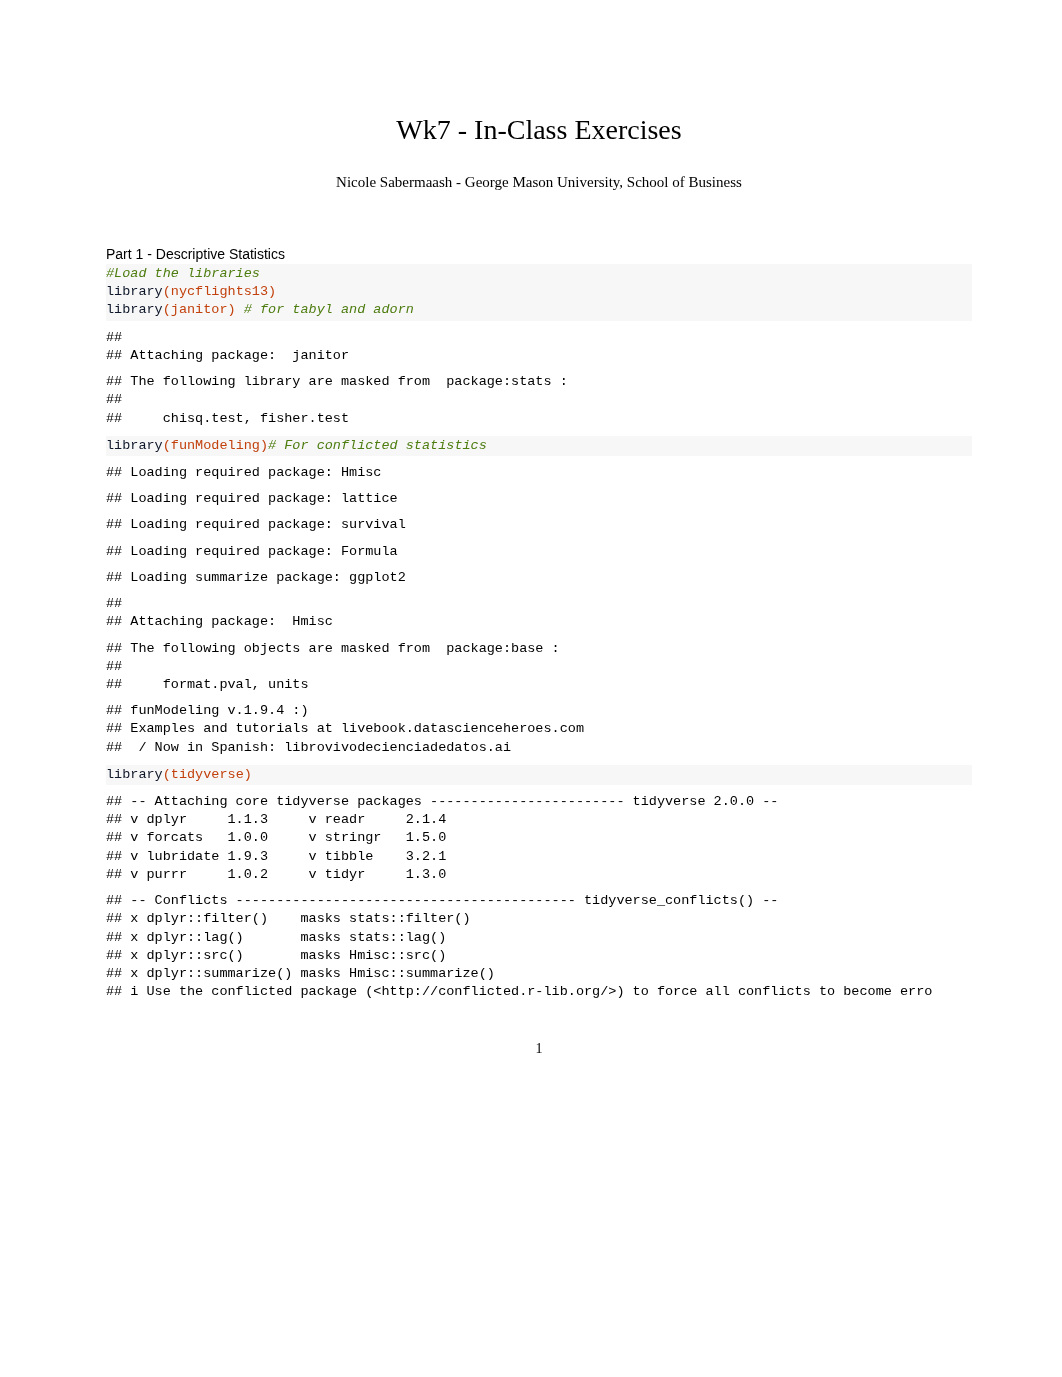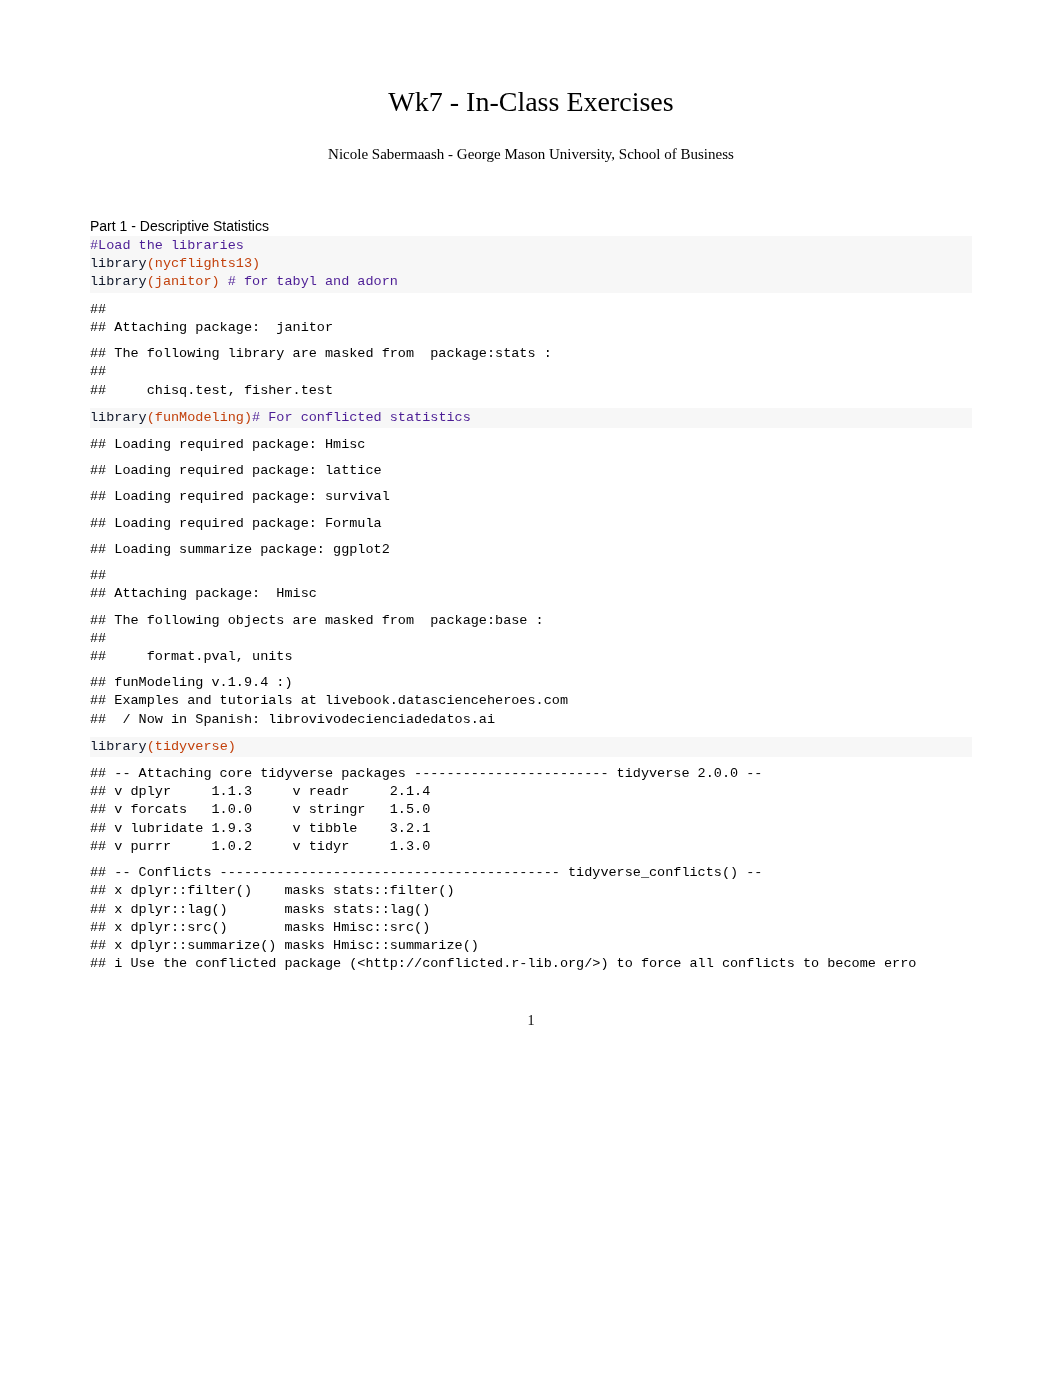--- a/index.html
+++ b/index.html
@@ -3,22 +3,23 @@
   <meta charset="utf-8">
   <style>
     body {
       font-family: "Times New Roman", Times, serif;
       background: white;
       margin: 0;
       padding: 0;
       width: 1062px;
     }
     .page {
-      padding: 86px 90px 40px 90px;
+      padding: 114px 90px 40px 90px;
       box-sizing: border-box;
+      margin-left: 16px;
     }
     h1 {
       font-family: "Times New Roman", Times, serif;
       font-size: 28px;
       font-weight: normal;
       text-align: center;
       margin: 0 0 28px 0;
     }
     .subtitle {
       font-family: "Times New Roman", Times, serif;
@@ -40,21 +41,22 @@
       margin: 0;
       font-family: "Courier New", Courier, monospace;
       font-size: 13.5px;
       line-height: 1.35;
       white-space: pre;
     }
     .pre-out {
       margin: 8px 0 8px 0;
     }
     .comment-italic {
-      color: #4c1d95;
+      color: #4d7c0f;
+      font-style: italic;
     }
     .kw {
       color: #0f172a;
     }
     .fn {
       color: #c2410c;
     }
     .page-num {
       text-align: center;
       font-family: "Times New Roman", Times, serif;

